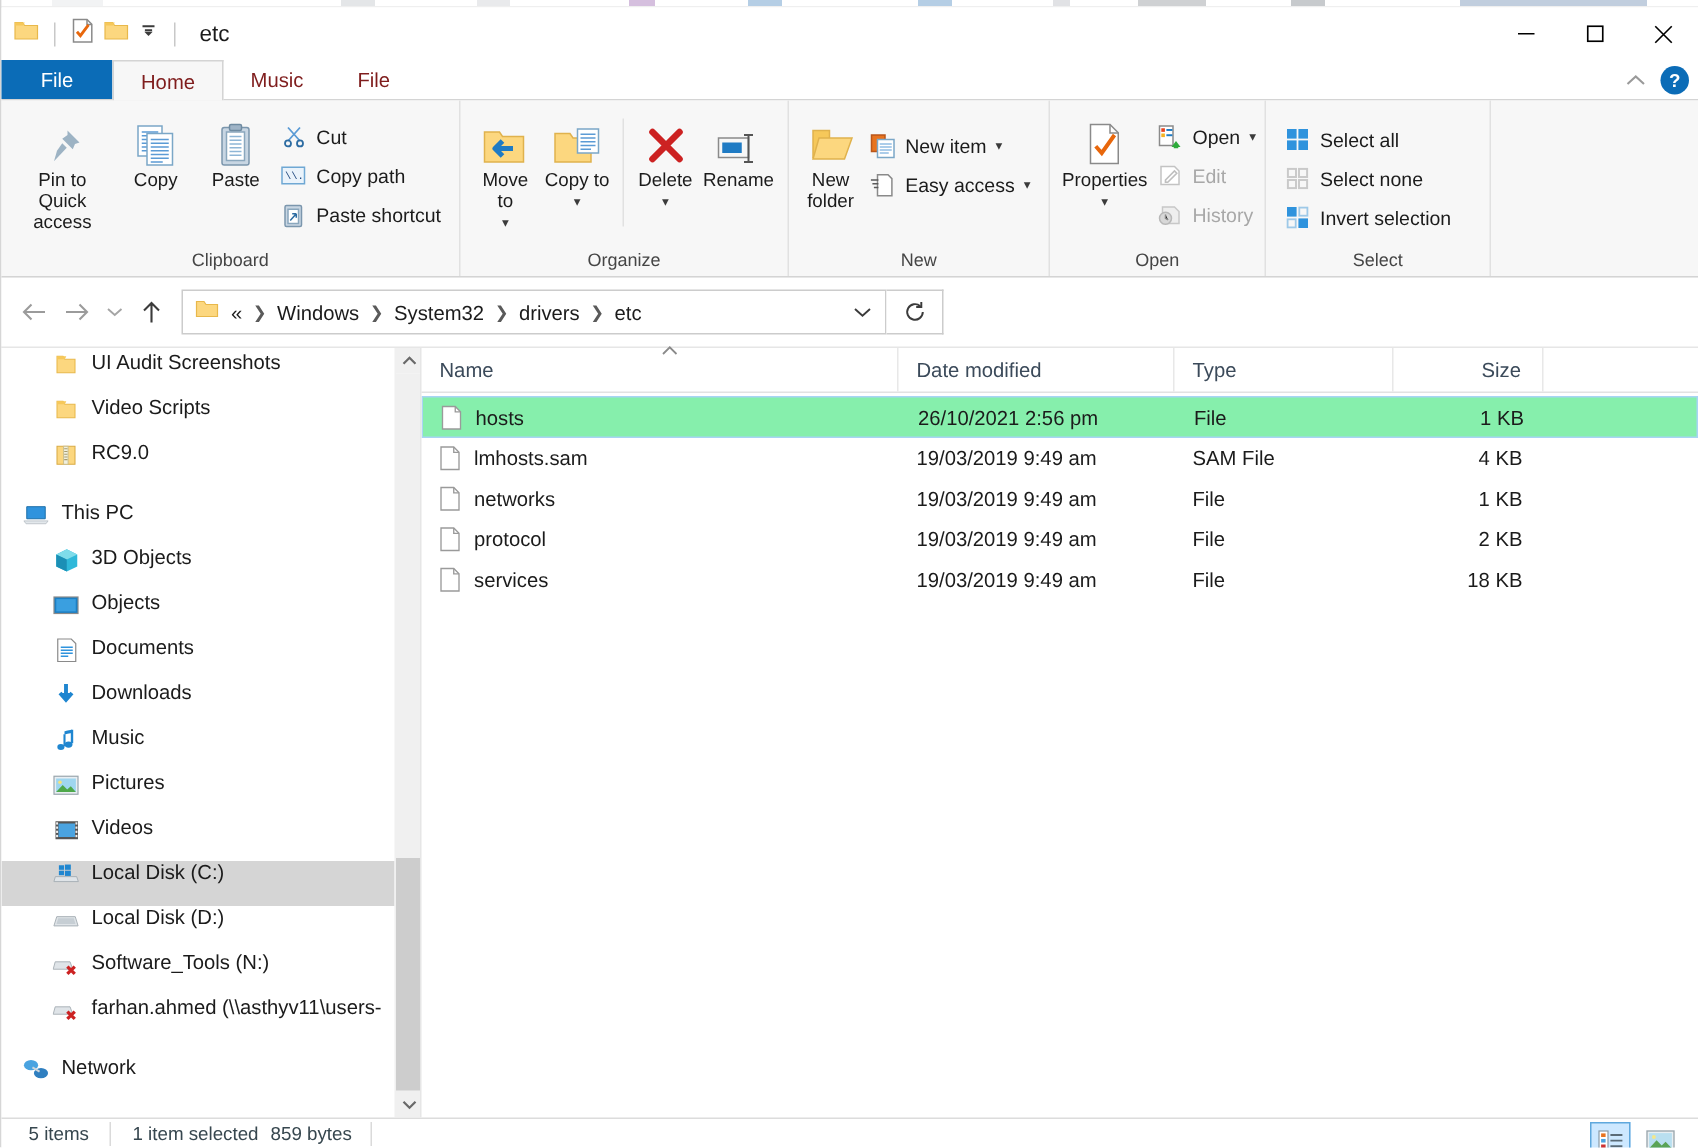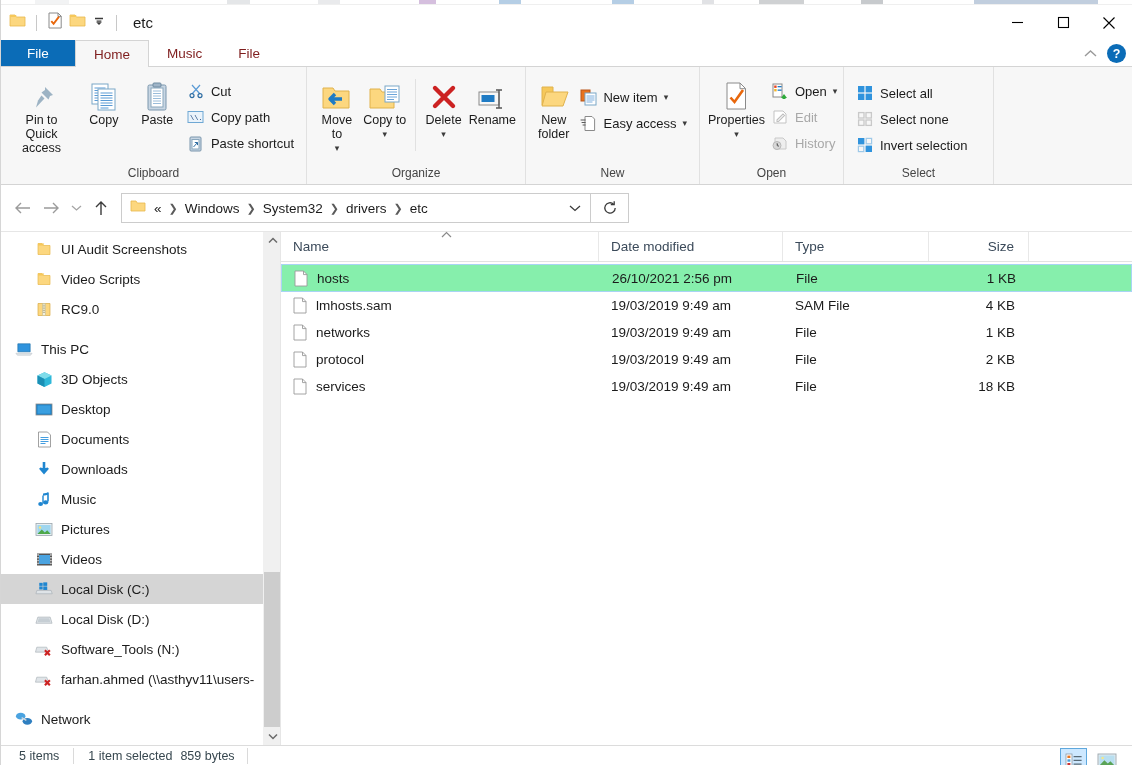--- a/index.html
+++ b/index.html
@@ -121,21 +121,21 @@
   .searchbox .ph { font-size:13.5px; color:#6a6a6a; }
 
   
   .main { flex:1; display:flex; min-height:0; border-top:1px solid #e6e6e6; }
 
   
   .sidebar { width: 280px; position:relative; background:#fff; overflow:hidden;
              border-right:1px solid #e6e6e6; }
   .navlist { padding-top:2px; }
   .navitem {
-    height:30px; display:flex; align-items:center; gap:8px; font-size:13.5px; color:#1b1b1b;
+    height:30px; display:flex; align-items:flex-start; gap:8px; font-size:13.5px; color:#1b1b1b;
     padding-left: 34px; white-space:nowrap;
   }
   .navitem.level0 { padding-left: 14px; }
   .navitem.selected { background:#d5d5d5; }
   .navitem .ic { width:18px; height:18px; display:flex; align-items:center; justify-content:center; flex:0 0 18px; }
   .navgap { height:10px; }
 
   .sbar { position:absolute; right:0; top:0; width:17px; height:100%; background:#fff;
           border-left:1px solid #f0f0f0; }
   .sbar .arw { width:17px; height:17px; display:flex; align-items:center; justify-content:center;
@@ -631,21 +631,21 @@
           <span>3D Objects</span>
         </div>
 
         <div class="navitem">
           <span class="ic">
             <svg width="18" height="15" viewBox="0 0 18 15">
                 <rect x="1" y="2" width="16" height="11" fill="#1b7fc4" stroke="#8a8a8a" stroke-width=".8"></rect>
                 <rect x="2.5" y="3.4" width="13" height="8.2" fill="#3a9fe0"></rect>
               </svg>
           </span>
-          <span>Desktop</span>
+          <span>Objects</span>
         </div>
 
         <div class="navitem">
           <span class="ic">
             <svg width="15" height="17" viewBox="0 0 15 17">
                 <path d="M1.5 1h9L13.5 4v12h-12z" fill="#fff" stroke="#8a8a8a" stroke-width=".8"></path>
                 <g stroke="#2f93dd" stroke-width=".9">
                   <path d="M3.5 6.5h8M3.5 8.5h8M3.5 10.5h8M3.5 12.5h5"></path>
                 </g>
               </svg>

